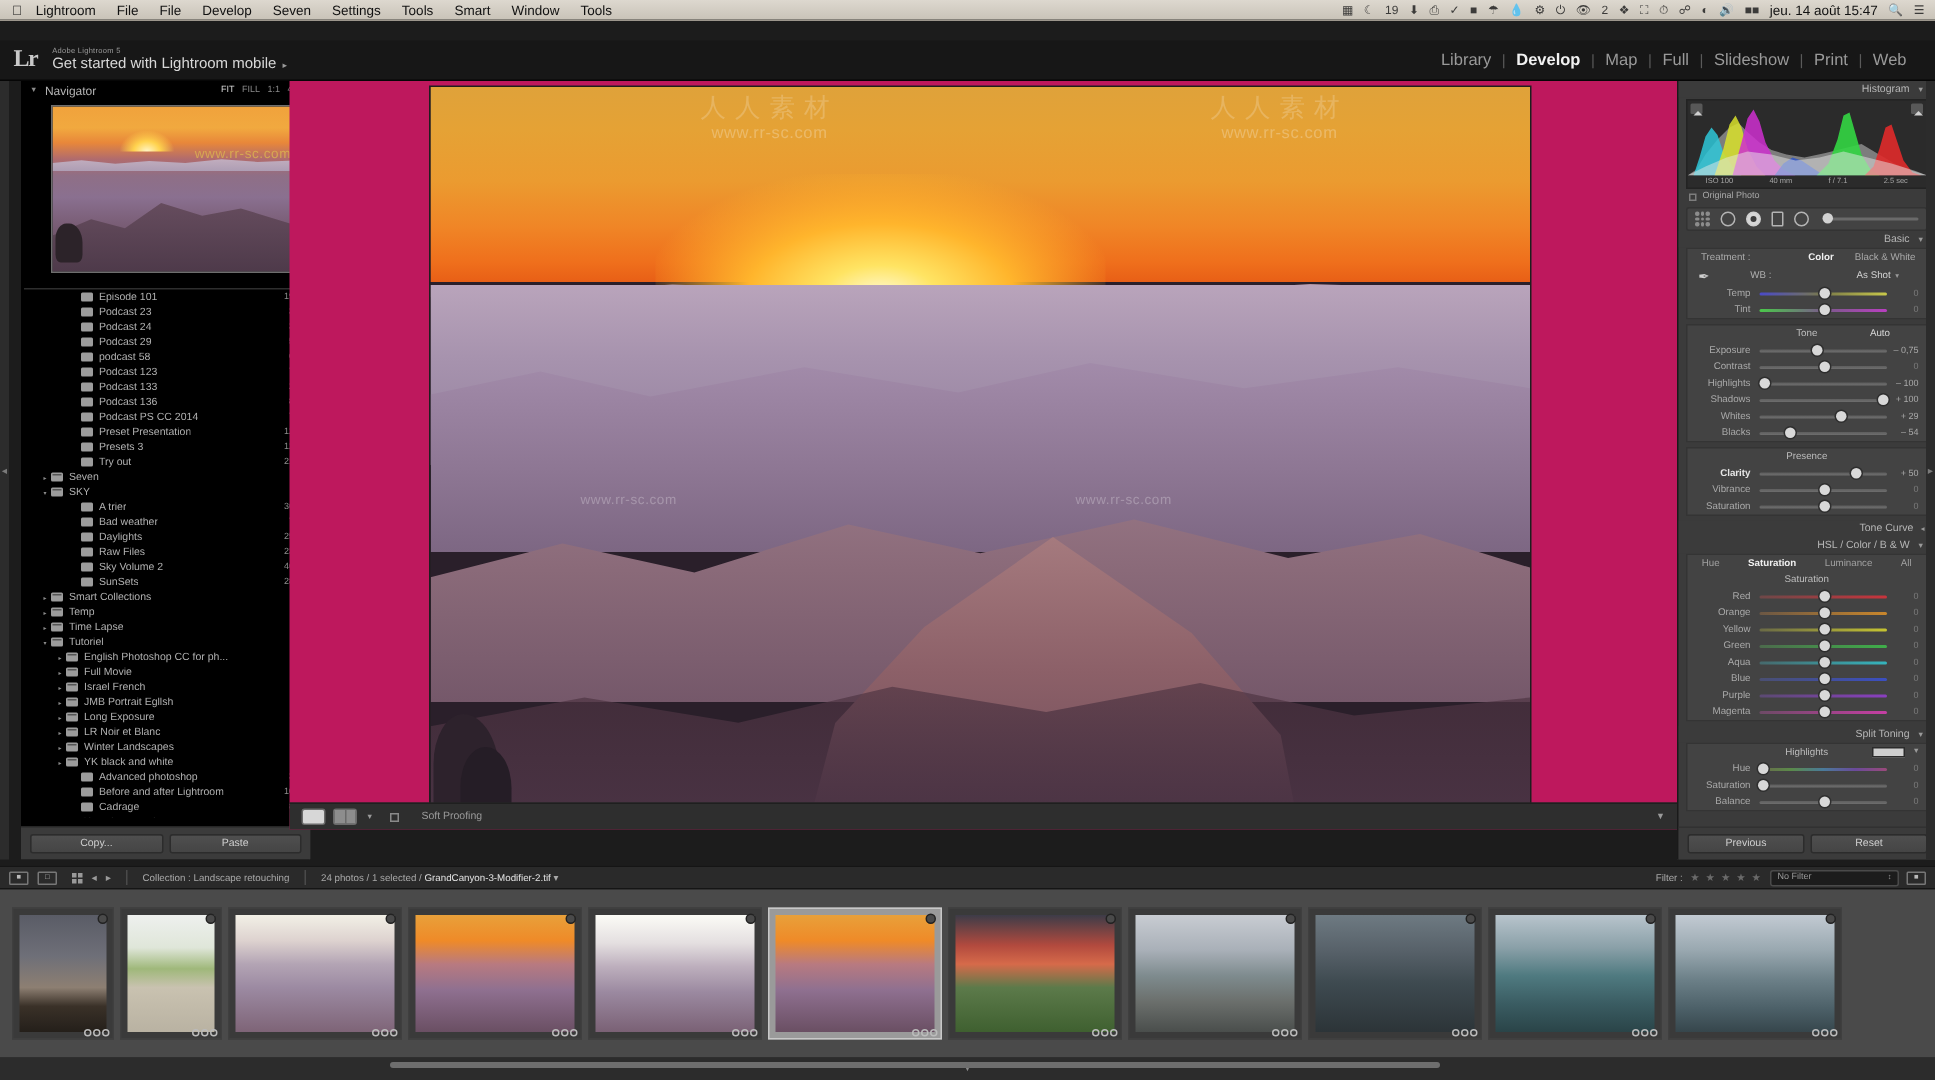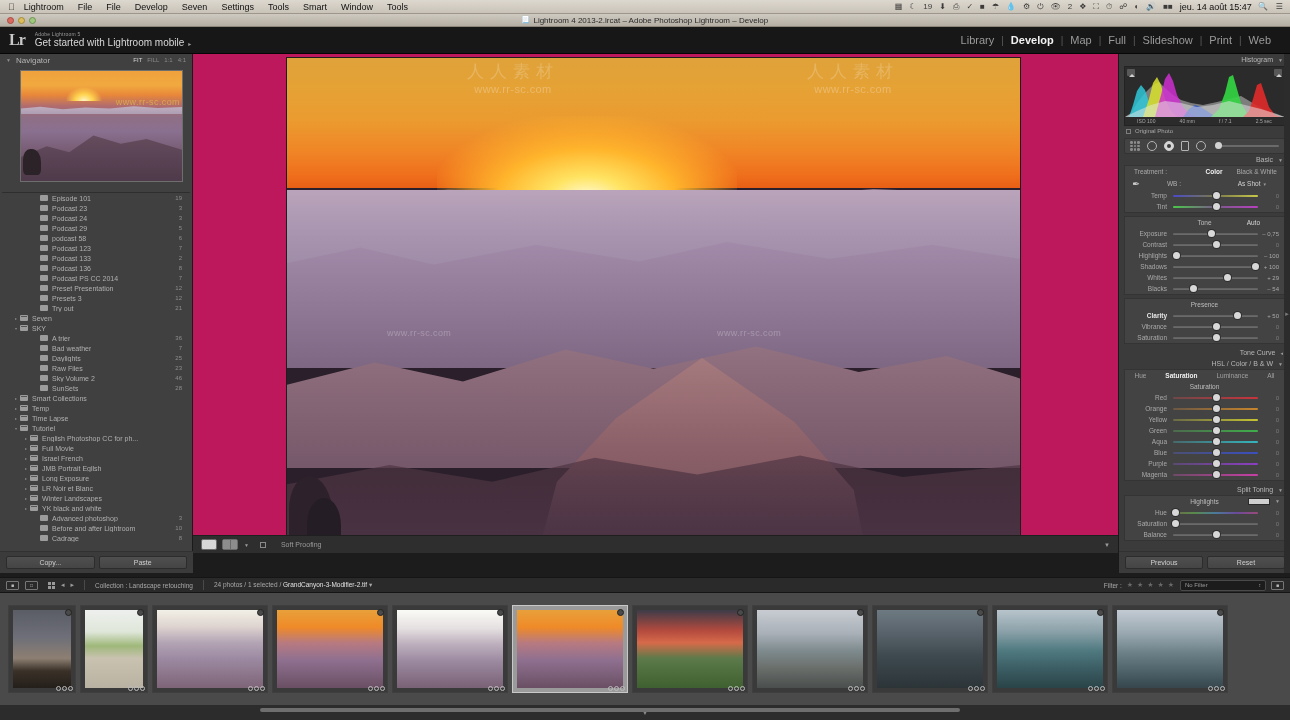--- a/index.html
+++ b/index.html
@@ -58,22 +58,22 @@
   #modules {
     margin-left: auto; margin-right: 12px; display: flex; align-items: center;
     font-size: 11px; color: #9a9a9a; gap: 0;
   }
   #modules .mod { padding: 0 7px; white-space: nowrap; }
   #modules .mod.active { color: #f2f2f2; font-weight: bold; }
   #modules .sep { color: #5a5a5a; font-size: 10px; }
 
   
   #left {
-    position: absolute; left: 0; top: 54px; width: 193px; height: 519px;
-    background: #404040; border-right: 1px solid #1a1a1a;
+    position: absolute; left: 14px; top: 54px; width: 193px; height: 519px;
+    background: #000000; border-right: 1px solid #1a1a1a;
   }
   #leftgrip {
     position: absolute; left: 0; top: 54px; width: 6px; height: 519px;
     background: #2c2c2c; display: flex; align-items: center; justify-content: center;
     color: #7a7a7a; font-size: 7px;
   }
   .panel-head {
     height: 12px; display: flex; align-items: center;
     font-size: 8px; color: #b4b4b4; padding: 0 6px;
   }
@@ -390,27 +390,20 @@
       <span class="ic">☍</span>
       <span class="ic">◐</span>
       <span class="ic">🔊</span>
       <span class="ic">■■</span>
       <span class="clock">jeu. 14 août  15:47</span>
       <span class="ic">🔍</span>
       <span class="ic">☰</span>
     </span>
   </div>
 
-  <div id="titlebar">
-    <span class="tdot red"></span>
-    <span class="tdot yel"></span>
-    <span class="tdot grn"></span>
-    <span class="ticon">📃</span>
-    <span>Lightroom 4 2013-2.lrcat – Adobe Photoshop Lightroom – Develop</span>
-  </div>
 
   <div id="identity">
     <div id="lrlogo">Lr</div>
     <div id="idtext">
       <div class="small">Adobe Lightroom 5</div>
       <div class="big">
         <span>Get started with Lightroom mobile</span><span class="caret">▸</span>
       </div>
     </div>
     <div id="modules">

